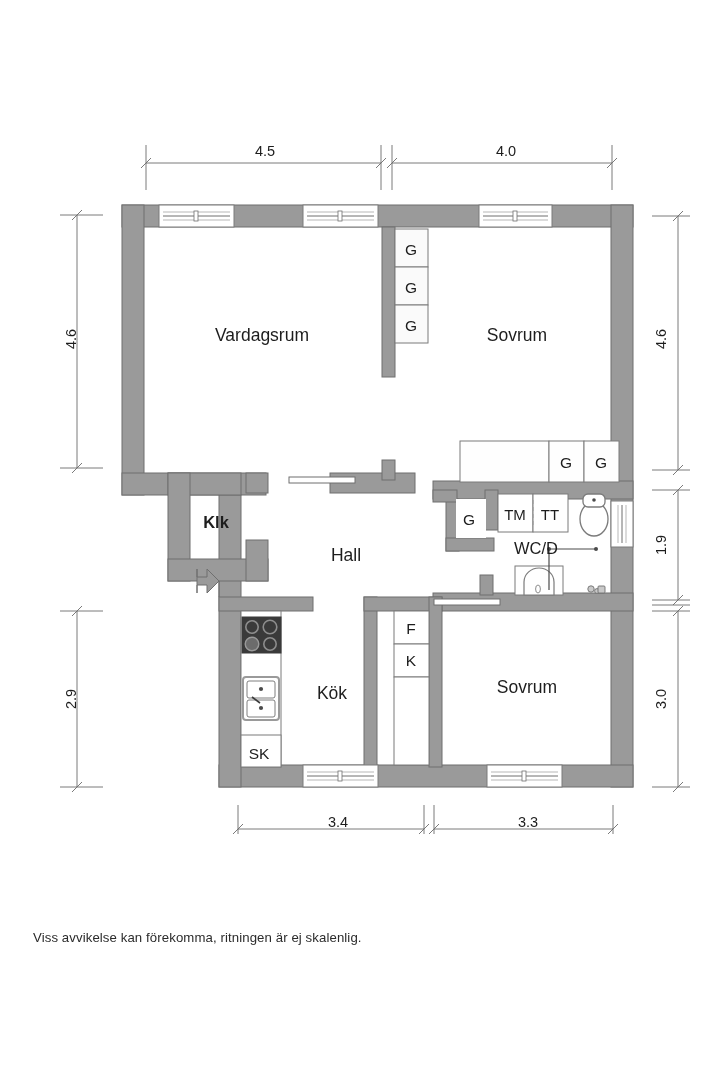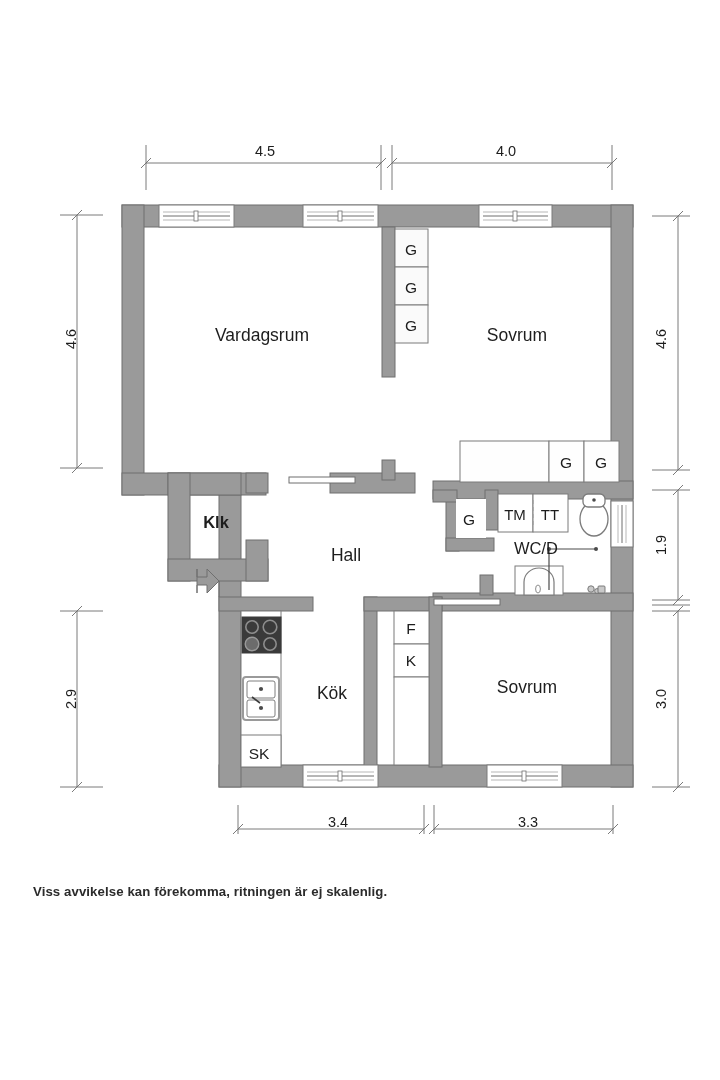--- a/index.html
+++ b/index.html
@@ -8,26 +8,25 @@
     width:720px;height:1080px;
     background:#ffffff;
     font-family:"Liberation Sans", sans-serif;
     color:#1d1d1d;
     overflow:hidden;
     position:relative;
   }
   #plan{position:absolute;left:0;top:0;width:720px;height:1080px;}
   .caption{
     position:absolute;
-    left:33px; top:884px;
+    left:33px; top:930px;
     font-size:13.2px;
     letter-spacing:.1px;
     color:#2b2b2b;
     white-space:nowrap;
-    font-weight:bold;
   }
   
 </style>
 </head>
 <body>
 
 <svg id="plan" viewBox="0 0 720 1080" xmlns="http://www.w3.org/2000/svg">
 
   <rect x="0" y="0" width="720" height="1080" fill="#ffffff"></rect>
 

